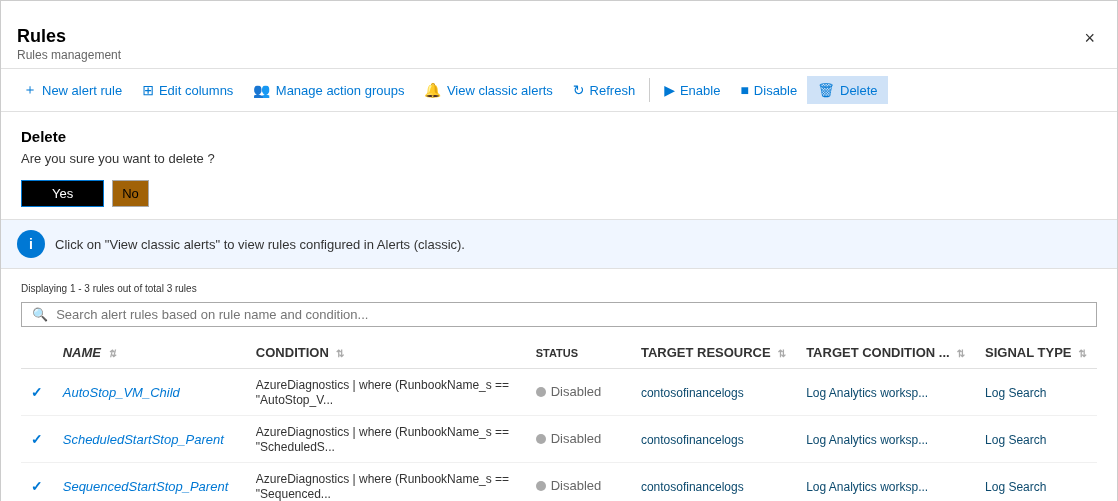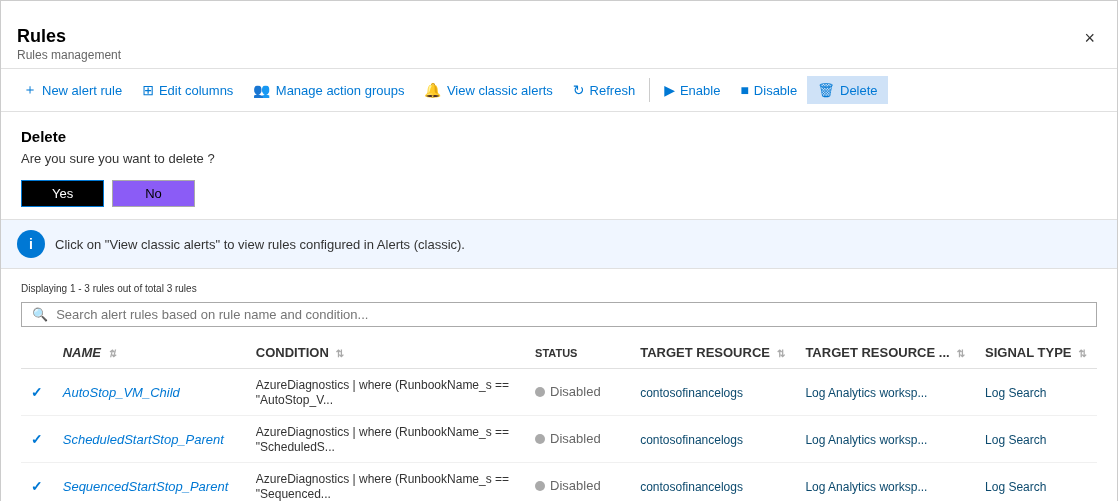--- a/index.html
+++ b/index.html
@@ -45,22 +45,22 @@
       border-bottom: 1px solid #e0e0e0;
     }
     .delete-title { font-size: 15px; font-weight: 600; color: #000; margin-bottom: 6px; }
     .delete-msg { font-size: 13px; color: #333; margin-bottom: 14px; }
     .delete-actions { display: flex; gap: 8px; }
     .btn-yes {
       background: #000000; color: #fff; border: 1px solid #0078d4;
       padding: 5px 30px; cursor: pointer; font-size: 13px;
     }
     .btn-no {
-      background: #8b5cf6; color: #000; border: 1px solid #aaa;
-      padding: 5px 32px; cursor: pointer; font-size: 13px;
+      background: #a16207; color: #000; border: 1px solid #aaa;
+      padding: 5px 9px; cursor: pointer; font-size: 13px;
     }
 
     .info-banner {
       background: #f0f6ff; padding: 10px 16px; display: flex; align-items: center; gap: 10px;
       border-bottom: 1px solid #e0e0e0;
     }
     .info-icon {
       width: 28px; height: 28px; background: #0078d4; border-radius: 50%;
       display: flex; align-items: center; justify-content: center;
       color: #fff; font-weight: bold; font-size: 14px; flex-shrink: 0;
@@ -189,21 +189,21 @@
           <th class="col-condition">
             <span>CONDITION</span>
             <span class="sort-icon">⇅</span>
           </th>
           <th class="col-status">STATUS</th>
           <th class="col-target">
             <span>TARGET RESOURCE</span>
             <span class="sort-icon">⇅</span>
           </th>
           <th class="col-target-type">
-            <span>TARGET RESOURCE ...</span>
+            <span>TARGET CONDITION ...</span>
             <span class="sort-icon">⇅</span>
           </th>
           <th class="col-signal">
             <span>SIGNAL TYPE</span>
             <span class="sort-icon">⇅</span>
           </th>
         </tr>
       </thead>
       <tbody id="table-body">
       <tr>

